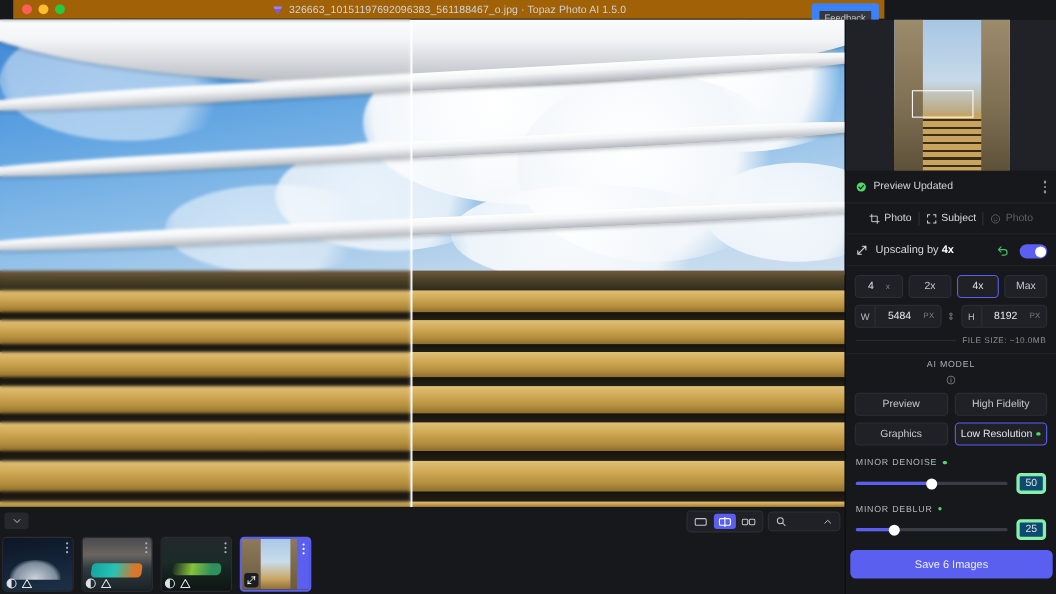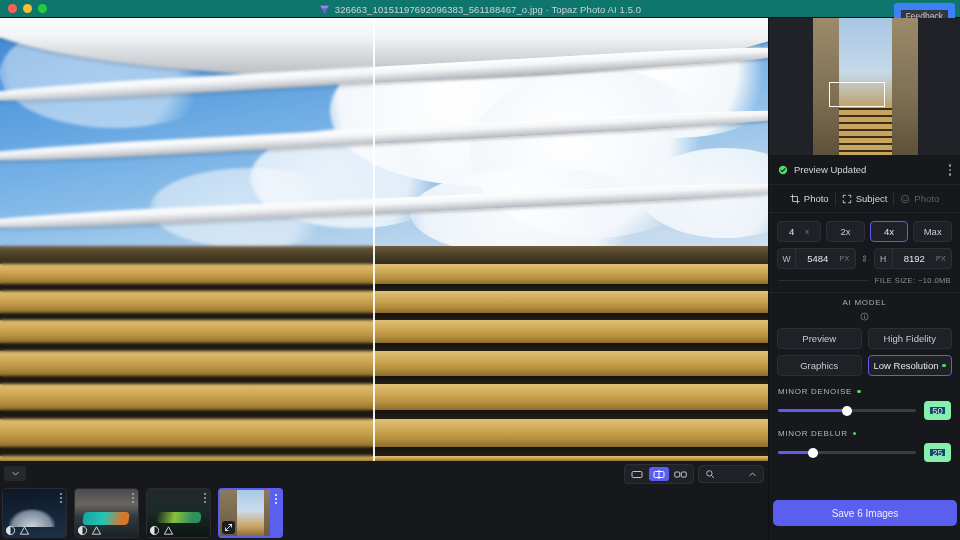--- a/index.html
+++ b/index.html
@@ -7,22 +7,22 @@
     width: 960px; height: 540px;
     background: #17181c;
     font-family: "Liberation Sans", sans-serif;
     color: #d8dade;
     overflow: hidden;
   }
   .app { position: relative; width: 960px; height: 540px; }
 
   
   .titlebar {
-    position: absolute; left: 0; top: 0; width: 960px; height: 18px;
-    background: #0f766e;
+    position: absolute; left: 12px; top: 0; width: 792px; height: 18px;
+    background: #a16207;
     display: flex; align-items: center;
     border-bottom: 1px solid #0e0f12;
   }
   .lights { display: flex; gap: 6px; padding-left: 8px; }
   .light { width: 9px; height: 9px; border-radius: 50%; }
   .light.red { background: #ff5f56; }
   .light.yellow { background: #ffbd2e; }
   .light.green { background: #27c93f; }
   .title-center {
     position: absolute; left: 0; right: 0; top: 0; height: 18px;
@@ -301,21 +301,21 @@
   }
   .track {
     position: relative; flex: 1; height: 2.5px; background: #3a3d44; border-radius: 2px;
   }
   .fill { position: absolute; left: 0; top: 0; height: 100%; background: #5a5ff0; border-radius: 2px; }
   .knob {
     position: absolute; top: 50%; width: 10px; height: 10px; border-radius: 50%;
     background: #fff; transform: translate(-50%, -50%);
   }
   .num-box {
-    width: 27px; height: 19px; background: #0c4a6e; border: 6px solid #86efac; border-radius: 4px;
+    width: 27px; height: 19px; background: #0c4a6e; border: 3px solid #86efac; border-radius: 4px;
     display: flex; align-items: center; justify-content: center;
     font-size: 9.5px; color: #e1e3e7; flex: 0 0 27px;
   }
 
   .save-btn {
     position: absolute; left: 4px; bottom: 14px; width: 184px; height: 26px;
     background: #5a5ff0; border-radius: 5px;
     display: flex; align-items: center; justify-content: center;
     font-size: 10px; color: #eceefb;
   }
@@ -537,20 +537,31 @@
         <svg width="10" height="10" viewBox="0 0 24 24">
           <circle cx="12" cy="12" r="9" fill="none" stroke="#5c6068" stroke-width="2"></circle>
           <circle cx="9" cy="10" r="1.2" fill="#5c6068"></circle>
           <circle cx="15" cy="10" r="1.2" fill="#5c6068"></circle>
           <path d="M8.5 15 Q12 17.5 15.5 15" fill="none" stroke="#5c6068" stroke-width="1.8" stroke-linecap="round"></path>
         </svg>
         <span>Photo</span>
       </div>
     </div>
 
+    <div class="section-head">
+      <svg width="11" height="11" viewBox="0 0 24 24">
+        <path d="M4 20 L20 4 M20 4 H13 M20 4 V11 M4 20 H11 M4 20 V13" fill="none" stroke="#d4d7dc" stroke-width="2.2" stroke-linecap="round" stroke-linejoin="round"></path>
+      </svg>
+      <span class="sh-title"><span>Upscaling by </span><b>4x</b></span>
+      <svg class="undo-icon" width="12" height="12" viewBox="0 0 24 24">
+        <path d="M4 10 H14 A5 5 0 0 1 14 20 H10" fill="none" stroke="#3fbf6a" stroke-width="2.1" stroke-linecap="round" stroke-linejoin="round"></path>
+        <path d="M8 5 L3.5 10 L8 14.5" fill="none" stroke="#3fbf6a" stroke-width="2.1" stroke-linecap="round" stroke-linejoin="round"></path>
+      </svg>
+      <div class="toggle"></div>
+    </div>
 
     <div class="scale-row">
       <div class="scale-input">
         <span class="scale-val">4</span>
         <span class="scale-x">x</span>
       </div>
       <div class="scale-btn">2x</div>
       <div class="scale-btn active">4x</div>
       <div class="scale-btn">Max</div>
     </div>

